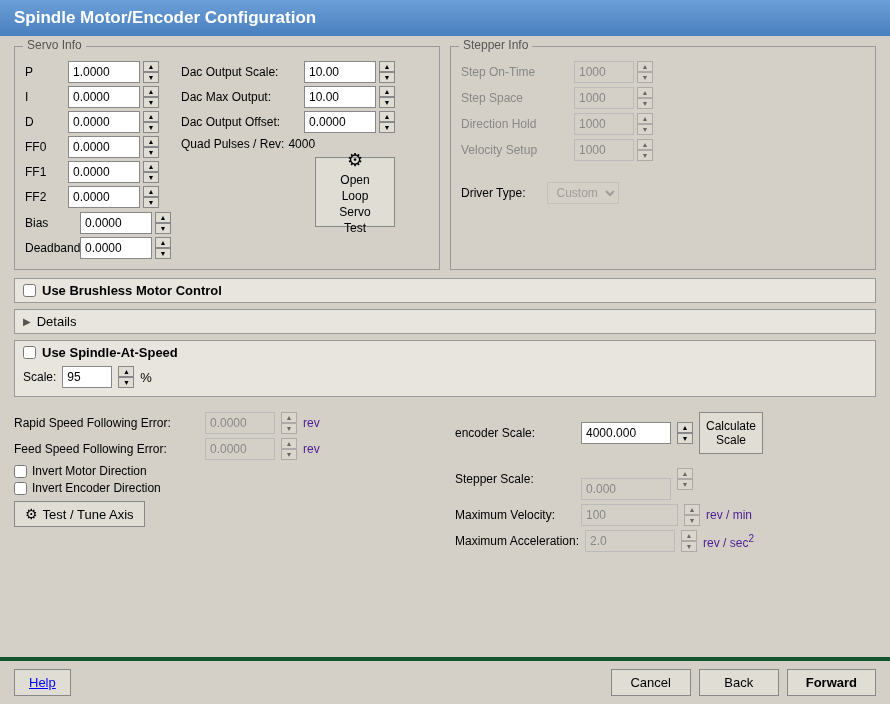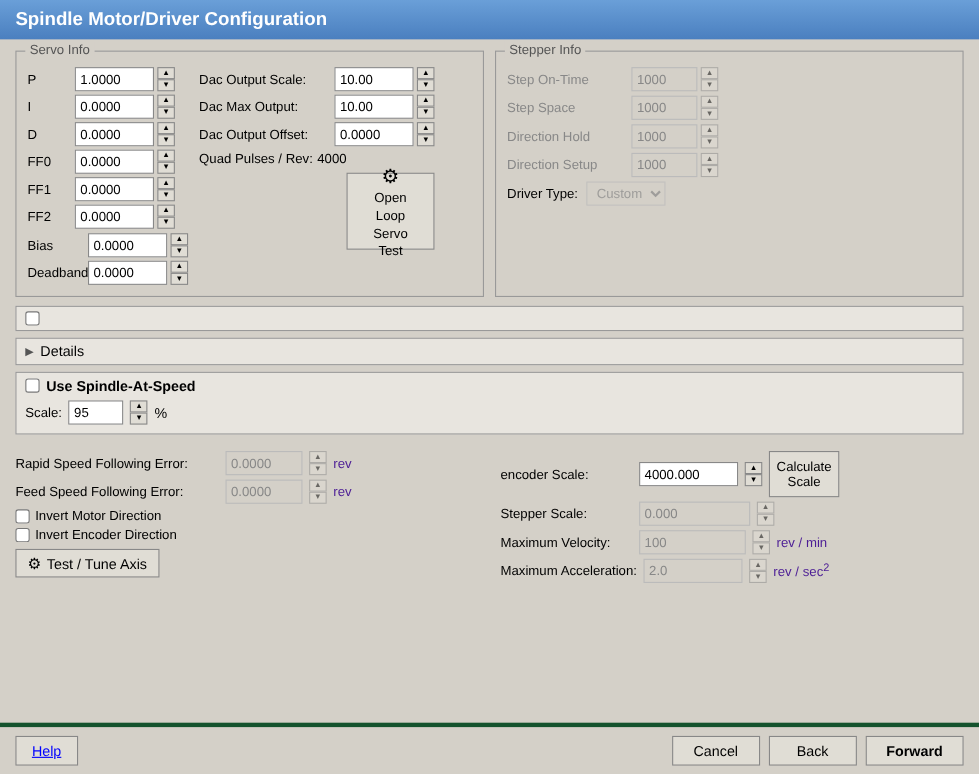--- a/index.html
+++ b/index.html
@@ -74,22 +74,22 @@
       font-size: 7px;
       display: flex;
       align-items: center;
       justify-content: center;
       line-height: 1;
     }
     label { font-size: 12px; white-space: nowrap; }
     .driver-row {
       display: flex;
       align-items: center;
-      gap: 8px;
-      margin-top: 4px;
+      gap: 22px;
+      margin-top: 21px;
     }
     select {
       border: 1px solid #888;
       background: #d4d0c8;
       height: 22px;
       font-size: 12px;
       padding: 0 4px;
     }
     select:disabled { color: #888; border-color: #bbb; }
     .open-loop-btn {
@@ -194,21 +194,21 @@
       text-decoration: underline;
       color: blue;
     }
     .input-w80 { width: 80px; }
     .sup2 { font-size: 10px; vertical-align: super; }
   </style>
 </head>
 <body>
 
 <div class="title-bar">
-  <span>Spindle Motor/Driver Configuration</span>
+  <span>Spindle Motor/Encoder Configuration</span>
 </div>
 
 <div class="main-content">
   <div class="top-row">
 
     <div class="group-box servo-info">
       <span class="group-label">Servo Info</span>
       <div style="display:flex; gap:10px;">
 
         <div>
@@ -332,38 +332,39 @@
             <div class="spin-btn">▼</div>
           </div>
 
         <label style="color:#888;">Direction Hold</label>
         <input type="text" value="1000" disabled="" style="">
         <div class="spinner" style="opacity:0.5;">
             <div class="spin-btn">▲</div>
             <div class="spin-btn">▼</div>
           </div>
 
-        <label style="color:#888;">Direction Setup</label>
+        <label style="color:#888;">Velocity Setup</label>
         <input type="text" value="1000" disabled="" style="">
         <div class="spinner" style="opacity:0.5;">
             <div class="spin-btn">▲</div>
             <div class="spin-btn">▼</div>
           </div>
       </div>
       <div class="driver-row">
         <label>Driver Type:</label>
         <select disabled="">
           <option>Custom</option>
         </select>
       </div>
     </div>
   </div>
 
   <div class="section-bar">
     <input type="checkbox" style="">
+    <span class="checkbox-label">Use Brushless Motor Control</span>
   </div>
 
   <div class="section-bar" style="margin-bottom:6px;">
     <span class="triangle">▶</span>
     <span>Details</span>
   </div>
 
   <div class="spindle-speed-section">
     <div class="spindle-speed-header">
       <input type="checkbox" style="">
@@ -423,21 +424,21 @@
         <input type="text" value="4000.000" style="width: 90px;">
         <div class="spinner">
             <div class="spin-btn">▲</div>
             <div class="spin-btn">▼</div>
           </div>
         <button class="calc-btn">Calculate
 Scale</button>
       </div>
       <div class="form-row">
         <label style="min-width:120px;">Stepper Scale:</label>
-        <input type="text" value="0.000" disabled="" style="width: 101px;">
+        <input type="text" value="0.000" disabled="" style="width: 90px; margin-top: 20px;">
         <div class="spinner" style="opacity:0.5;">
             <div class="spin-btn">▲</div>
             <div class="spin-btn">▼</div>
           </div>
       </div>
       <div class="form-row">
         <label style="min-width:120px;">Maximum Velocity:</label>
         <input type="text" value="100" disabled="" style="width: 97px;">
         <div class="spinner" style="opacity:0.5;">
             <div class="spin-btn">▲</div>

